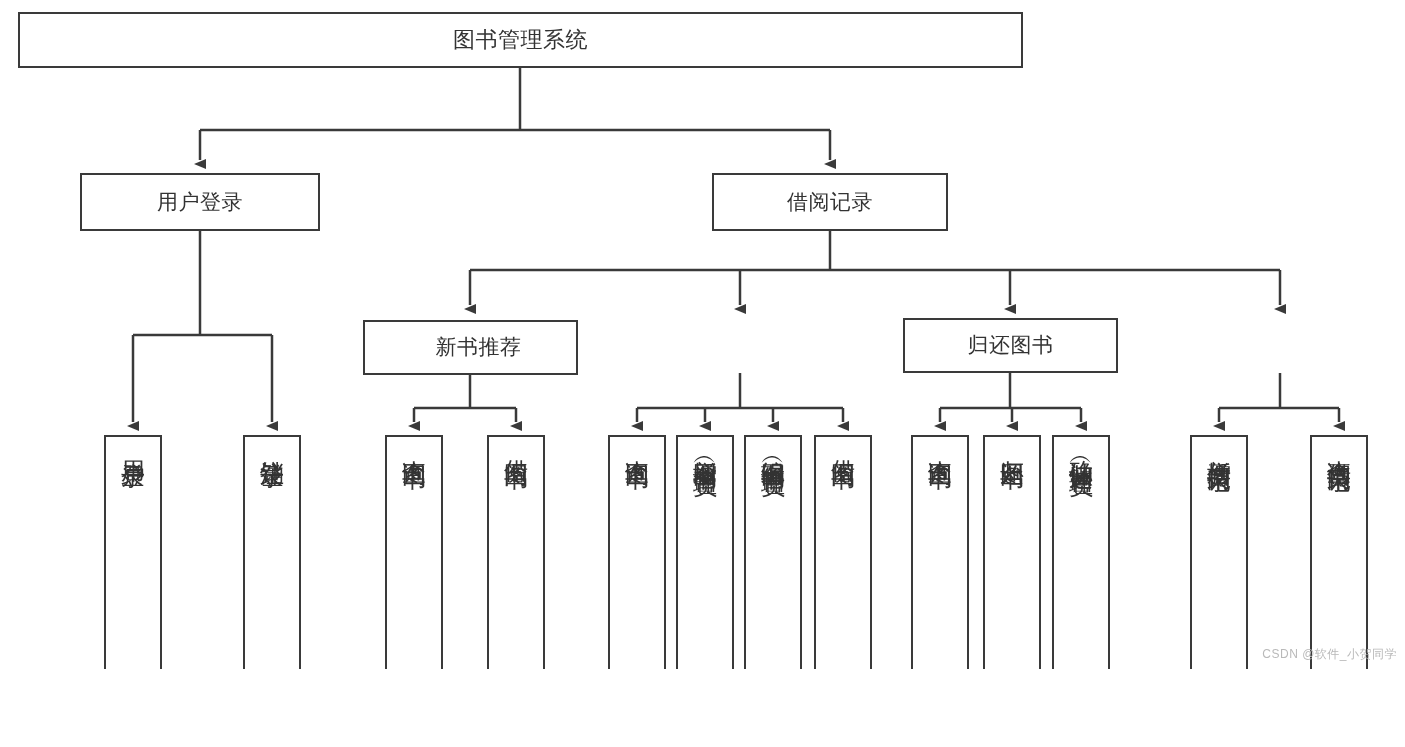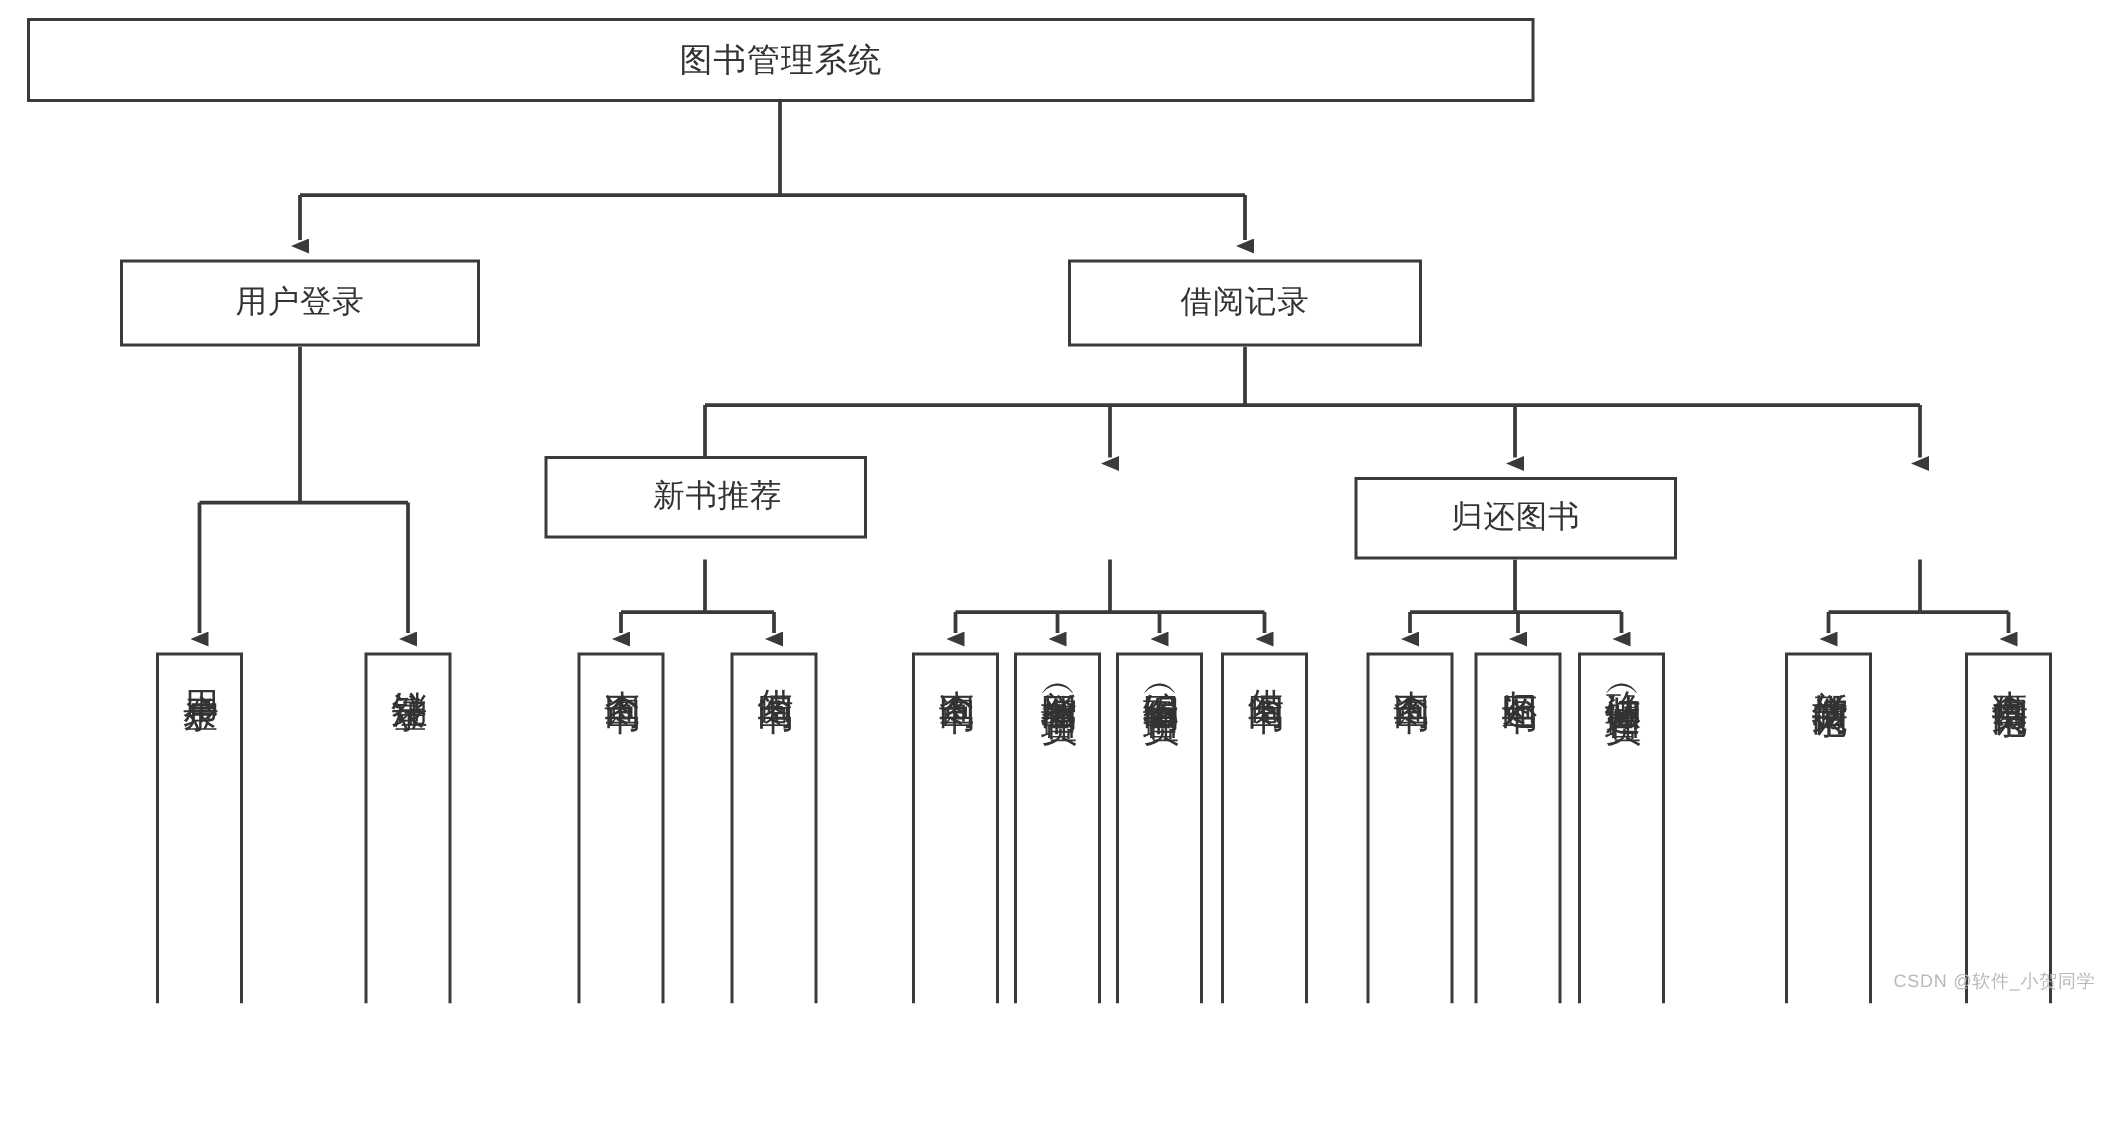--- a/index.html
+++ b/index.html
@@ -133,21 +133,21 @@
     <span class="lbl">图书管理系统</span>
   </div>
 
   <div class="node h" style="left:80px;top:173px;width:240px;height:58px;">
     <span class="lbl">用户登录</span>
   </div>
   <div class="node h" style="left:712px;top:173px;width:236px;height:58px;">
     <span class="lbl">借阅记录</span>
   </div>
 
-  <div class="node h" style="left:363px;top:304px;width:215px;height:55px;padding-left:16px;">
+  <div class="node h" style="left:363px;top:320px;width:215px;height:55px;padding-left:16px;">
     <span class="lbl">新书推荐</span>
   </div>
   <div class="node h" style="left:903px;top:318px;width:215px;height:55px;">
     <span class="lbl">归还图书</span>
   </div>
 
   <div class="node v" style="left:104px;top:435px;width:58px;height:300px;">
     <span class="lbl">用户登录</span>
   </div>
   <div class="node v" style="left:243px;top:435px;width:58px;height:300px;">

